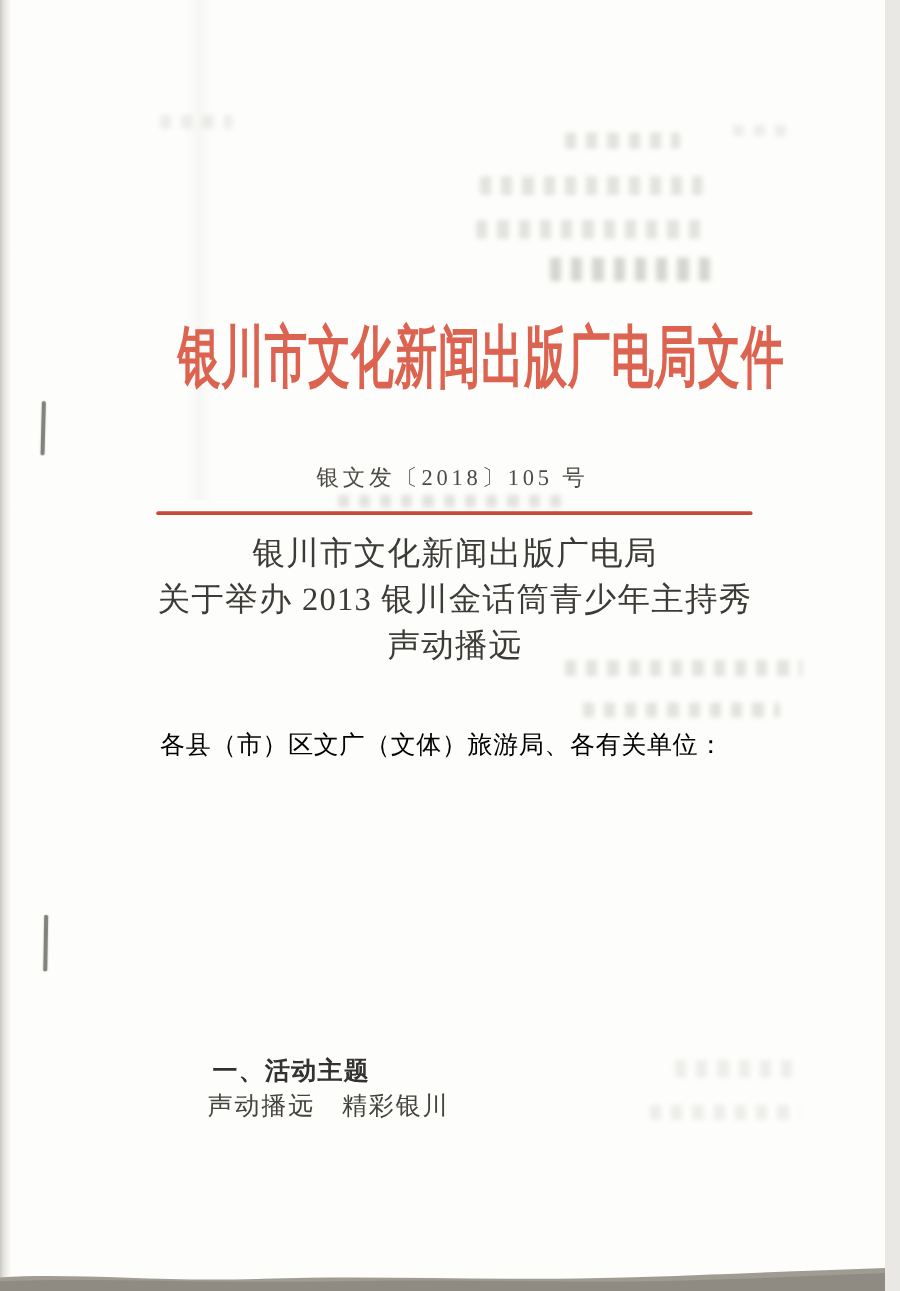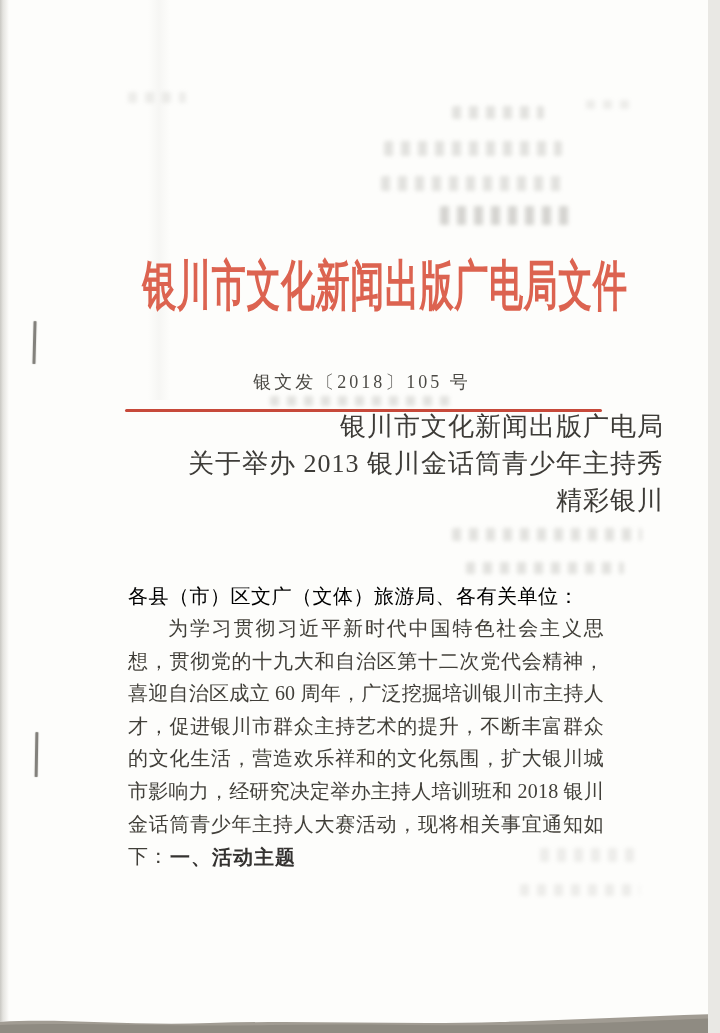--- a/index.html
+++ b/index.html
@@ -30,21 +30,21 @@
     font-size:54px;line-height:60px;font-weight:bold;color:#dc6350;white-space:nowrap;}
   .agency .inner{display:inline-block;transform:scaleX(.63);transform-origin:center;
     letter-spacing:1px;}
   
   .docnum{position:absolute;left:0;top:371px;width:724px;text-align:center;
     font-size:18px;line-height:23px;letter-spacing:3px;color:#4c4a45;}
   
   .redline{position:absolute;left:125px;top:409px;width:477px;height:3px;
     background:#c7493a;border-radius:2px;}
   
-  .doctitle{position:absolute;left:64px;top:408px;width:600px;text-align:right;
+  .doctitle{position:absolute;left:64px;top:424px;width:600px;text-align:center;
     font-size:26px;line-height:37px;color:#3d3b37;letter-spacing:1px;}
   
   .salutation{position:absolute;left:128px;top:583px;width:480px;
     font-size:20px;line-height:26px;letter-spacing:.5px;color:#000000;}
   .bodypara{position:absolute;left:128px;top:612px;width:476px;
     font-size:20px;line-height:32.6px;text-indent:2em;text-align:justify;
     color:#413f39;letter-spacing:.2px;}
   .heading1{position:absolute;left:170px;top:845px;
     font-size:20px;line-height:24px;font-weight:bold;letter-spacing:1px;
     font-family:"Liberation Sans","DejaVu Sans",sans-serif;color:#343230;text-align:right;}
@@ -78,27 +78,27 @@
     <span class="inner">银川市文化新闻出版广电局文件</span>
   </div>
 
   <div class="docnum">银文发〔2018〕105 号</div>
 
   <div class="redline"></div>
 
   <div class="doctitle">
     <div>银川市文化新闻出版广电局</div>
     <div>关于举办 2013 银川金话筒青少年主持秀</div>
-    <div>精彩银川</div>
+    <div>声动播远</div>
   </div>
 
   <div class="salutation">各县（市）区文广（文体）旅游局、各有关单位：</div>
 
-  <div class="bodypara">为学习贯彻习近平新时代中国特色社会主义思想，贯彻党的十九大和自治区第十二次党代会精神，喜迎自治区成立 60 周年，广泛挖掘培训银川市主持人才，促进银川市群众主持艺术的提升，不断丰富群众的文化生活，营造欢乐祥和的文化氛围，扩大银川城市影响力，经研究决定举办主持人培训班和 2018 银川金话筒青少年主持人大赛活动，现将相关事宜通知如下：</div>
 
   <div class="heading1">一、活动主题</div>
+  <div class="theme">声动播远　精彩银川</div>
 
   <svg class="bottom-band" viewBox="0 0 720 20" preserveAspectRatio="none">
     <path d="M0,9 C60,5 130,13 210,10 C310,7 400,12 500,9 C570,7 650,3 720,1 L720,20 L0,20 Z" fill="#a19c93"></path>
     <path d="M0,12 C80,9 170,14 270,12 C370,10 470,14 560,11 C630,9 685,6 720,5 L720,20 L0,20 Z" fill="#8a857c" opacity="0.75"></path>
   </svg>
 
 </div>
 
 </body></html>

